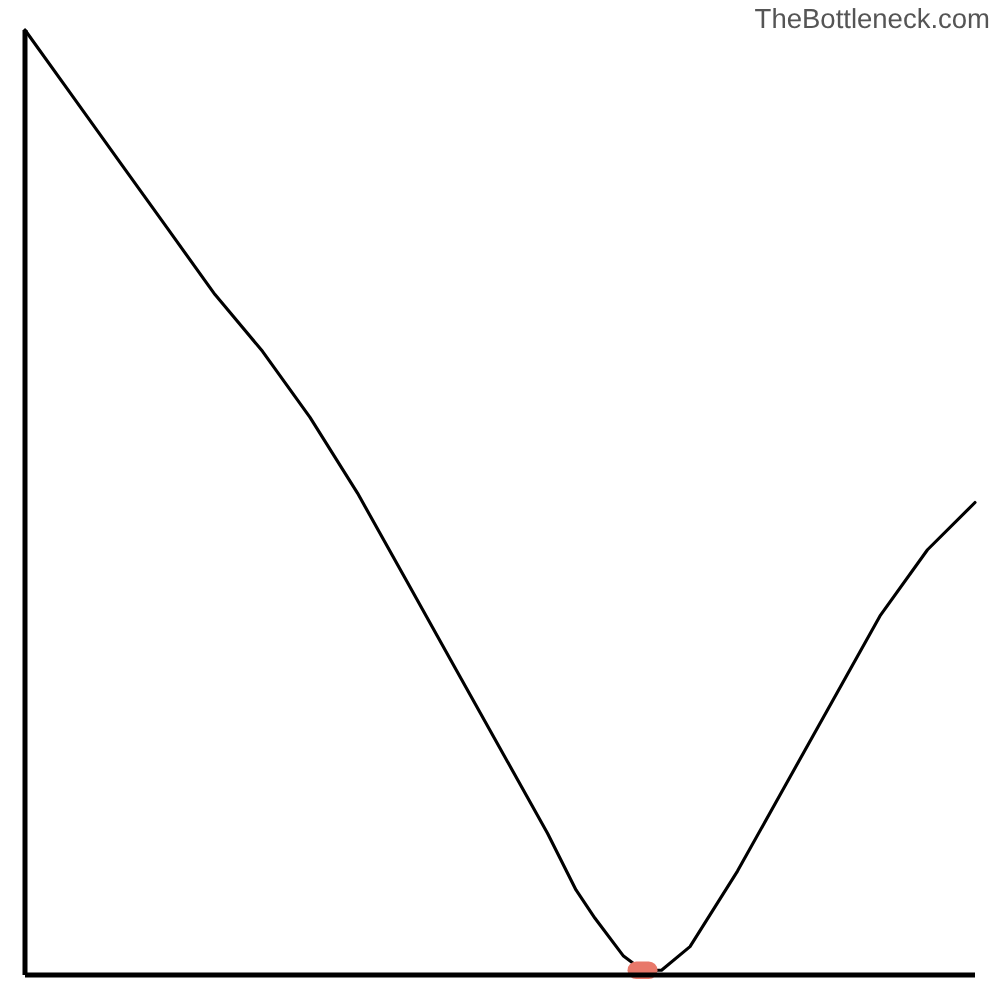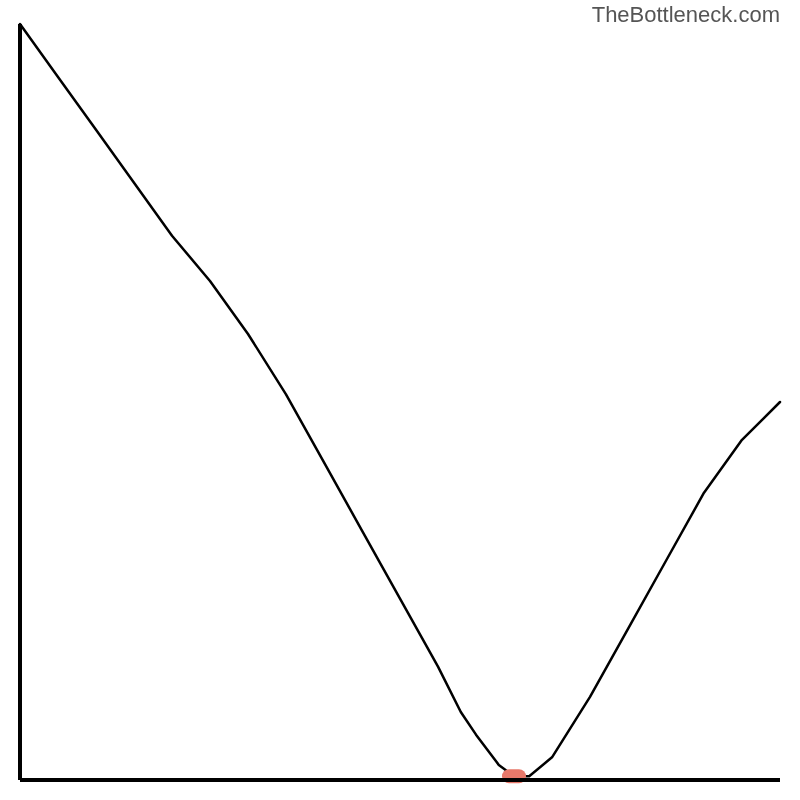--- a/index.html
+++ b/index.html
@@ -14,21 +14,21 @@
   .chart-container {
     position: absolute;
     top: 0;
     left: 0;
     width: 800px;
     height: 800px;
   }
   .watermark {
     position: absolute;
     top: 2px;
-    right: 20px;
+    right: 8px;
     font-size: 22px;
     color: #555;
     font-weight: normal;
     font-family: Arial, sans-serif;
     z-index: 10;
   }
   svg {
     display: block;
   }
 </style>

